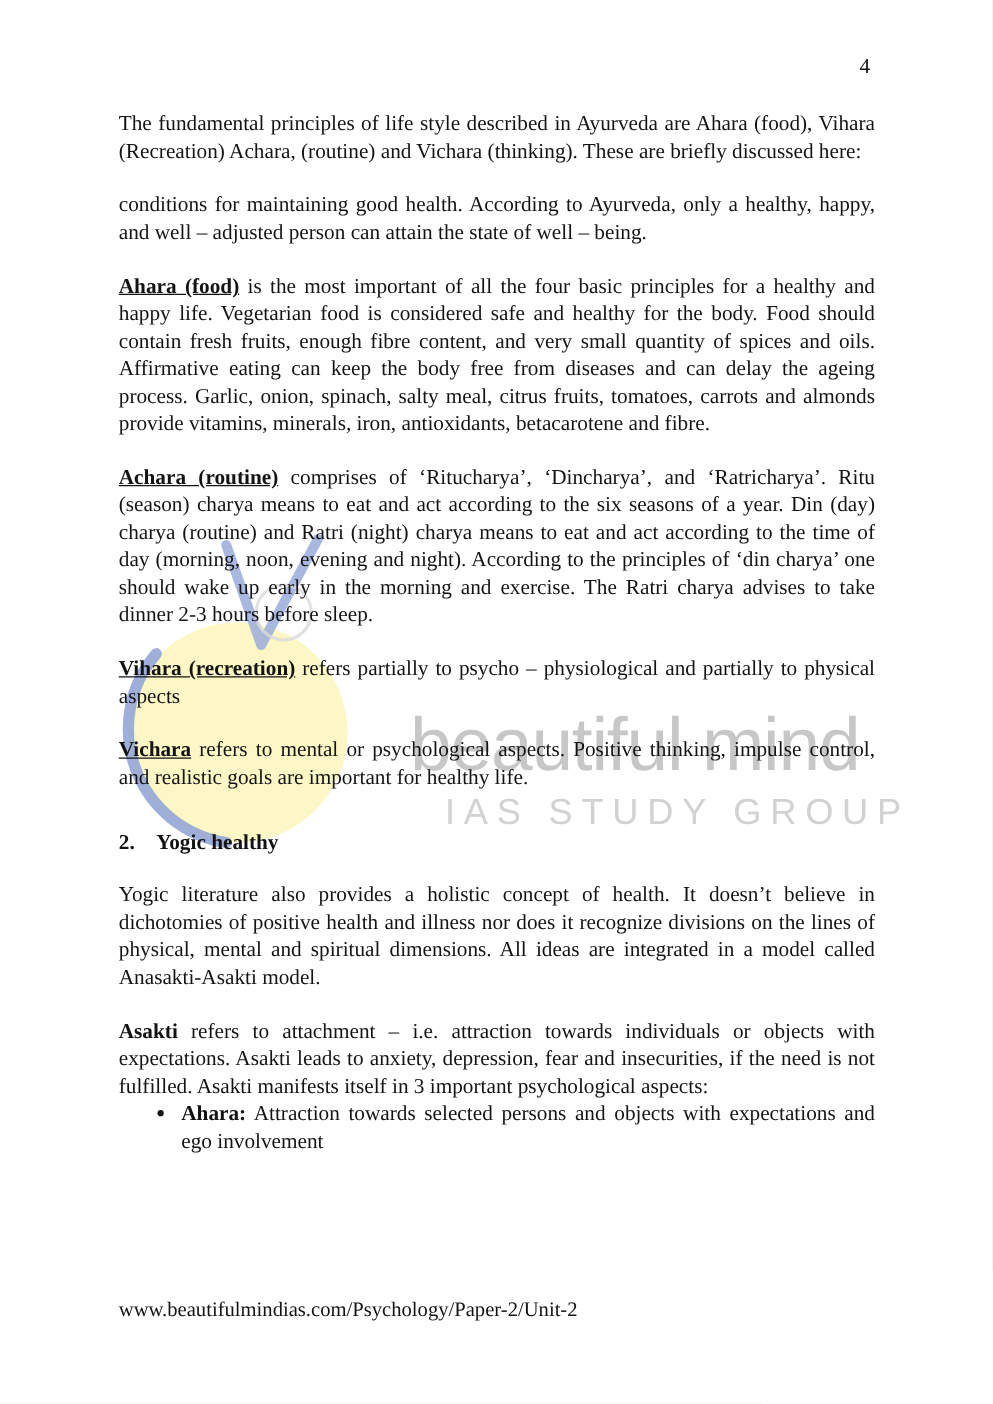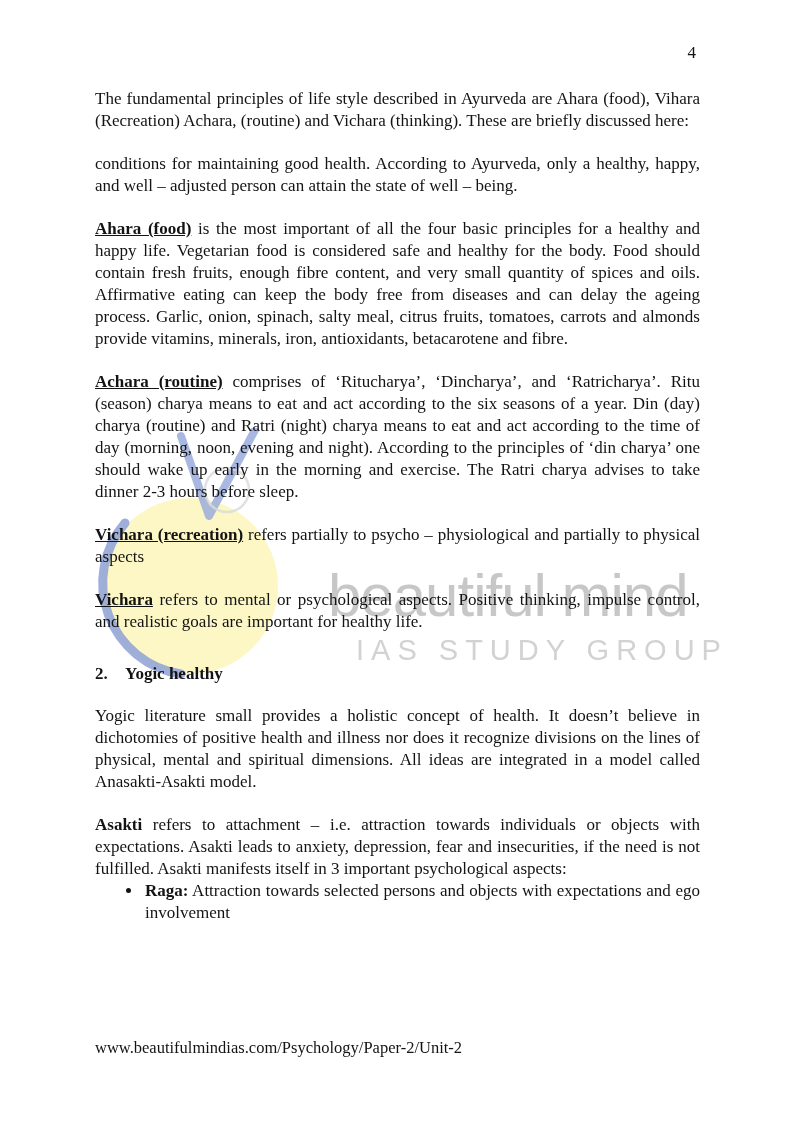--- a/index.html
+++ b/index.html
@@ -111,31 +111,31 @@
     <div class="page-number">4</div>
 
     <p class="para"><span>The fundamental principles of life style described in Ayurveda are Ahara (food), Vihara (Recreation) Achara, (routine) and Vichara (thinking). These are briefly discussed here:</span></p>
 
     <p class="para"><span>conditions for maintaining good health. According to Ayurveda, only a healthy, happy, and well – adjusted person can attain the state of well – being.</span></p>
 
     <p class="para"><span class="lead-bu">Ahara (food)</span><span> is the most important of all the four basic principles for a healthy and happy life. Vegetarian food is considered safe and healthy for the body. Food should contain fresh fruits, enough fibre content, and very small quantity of spices and oils. Affirmative eating can keep the body free from diseases and can delay the ageing process. Garlic, onion, spinach, salty meal, citrus fruits, tomatoes, carrots and almonds provide vitamins, minerals, iron, antioxidants, betacarotene and fibre.</span></p>
 
     <p class="para"><span class="lead-bu">Achara (routine)</span><span> comprises of ‘Ritucharya’, ‘Dincharya’, and ‘Ratricharya’. Ritu (season) charya means to eat and act according to the six seasons of a year. Din (day) charya (routine) and Ratri (night) charya means to eat and act according to the time of day (morning, noon, evening and night). According to the principles of ‘din charya’ one should wake up early in the morning and exercise.  The Ratri charya advises to take dinner 2-3 hours before sleep.</span></p>
 
-    <p class="para"><span class="lead-bu">Vichara (recreation)</span><span> refers partially to psycho – physiological and partially to physical aspects</span></p>
+    <p class="para"><span class="lead-bu">Vihara (recreation)</span><span> refers partially to psycho – physiological and partially to physical aspects</span></p>
 
     <p class="para"><span class="lead-bu">Vichara</span><span> refers to mental or psychological aspects. Positive thinking, impulse control, and realistic goals are important for healthy life.</span></p>
 
     <h2 class="heading"><span class="hnum">2.</span><span>Yogic healthy</span></h2>
 
-    <p class="para"><span>Yogic literature small provides a holistic concept of health. It doesn’t believe in dichotomies of positive health and illness nor does it recognize divisions on the lines of physical, mental and spiritual dimensions.  All ideas are integrated in a model called Anasakti-Asakti model.</span></p>
+    <p class="para"><span>Yogic literature also provides a holistic concept of health. It doesn’t believe in dichotomies of positive health and illness nor does it recognize divisions on the lines of physical, mental and spiritual dimensions.  All ideas are integrated in a model called Anasakti-Asakti model.</span></p>
 
     <p class="para tight"><span class="lead-b">Asakti</span><span> refers to attachment – i.e. attraction towards individuals or objects with expectations.  Asakti leads to anxiety, depression, fear and insecurities, if the need is not fulfilled. Asakti manifests itself in 3 important psychological aspects:</span></p>
 
     <ul class="bullets">
-      <li><span class="lead-b">Raga:</span><span> Attraction towards selected persons and objects with expectations and ego involvement</span></li>
+      <li><span class="lead-b">Ahara:</span><span> Attraction towards selected persons and objects with expectations and ego involvement</span></li>
     </ul>
 
   </div>
 
   <div class="footer">www.beautifulmindias.com/Psychology/Paper-2/Unit-2</div>
 
 </div>
 
 </body></html>

